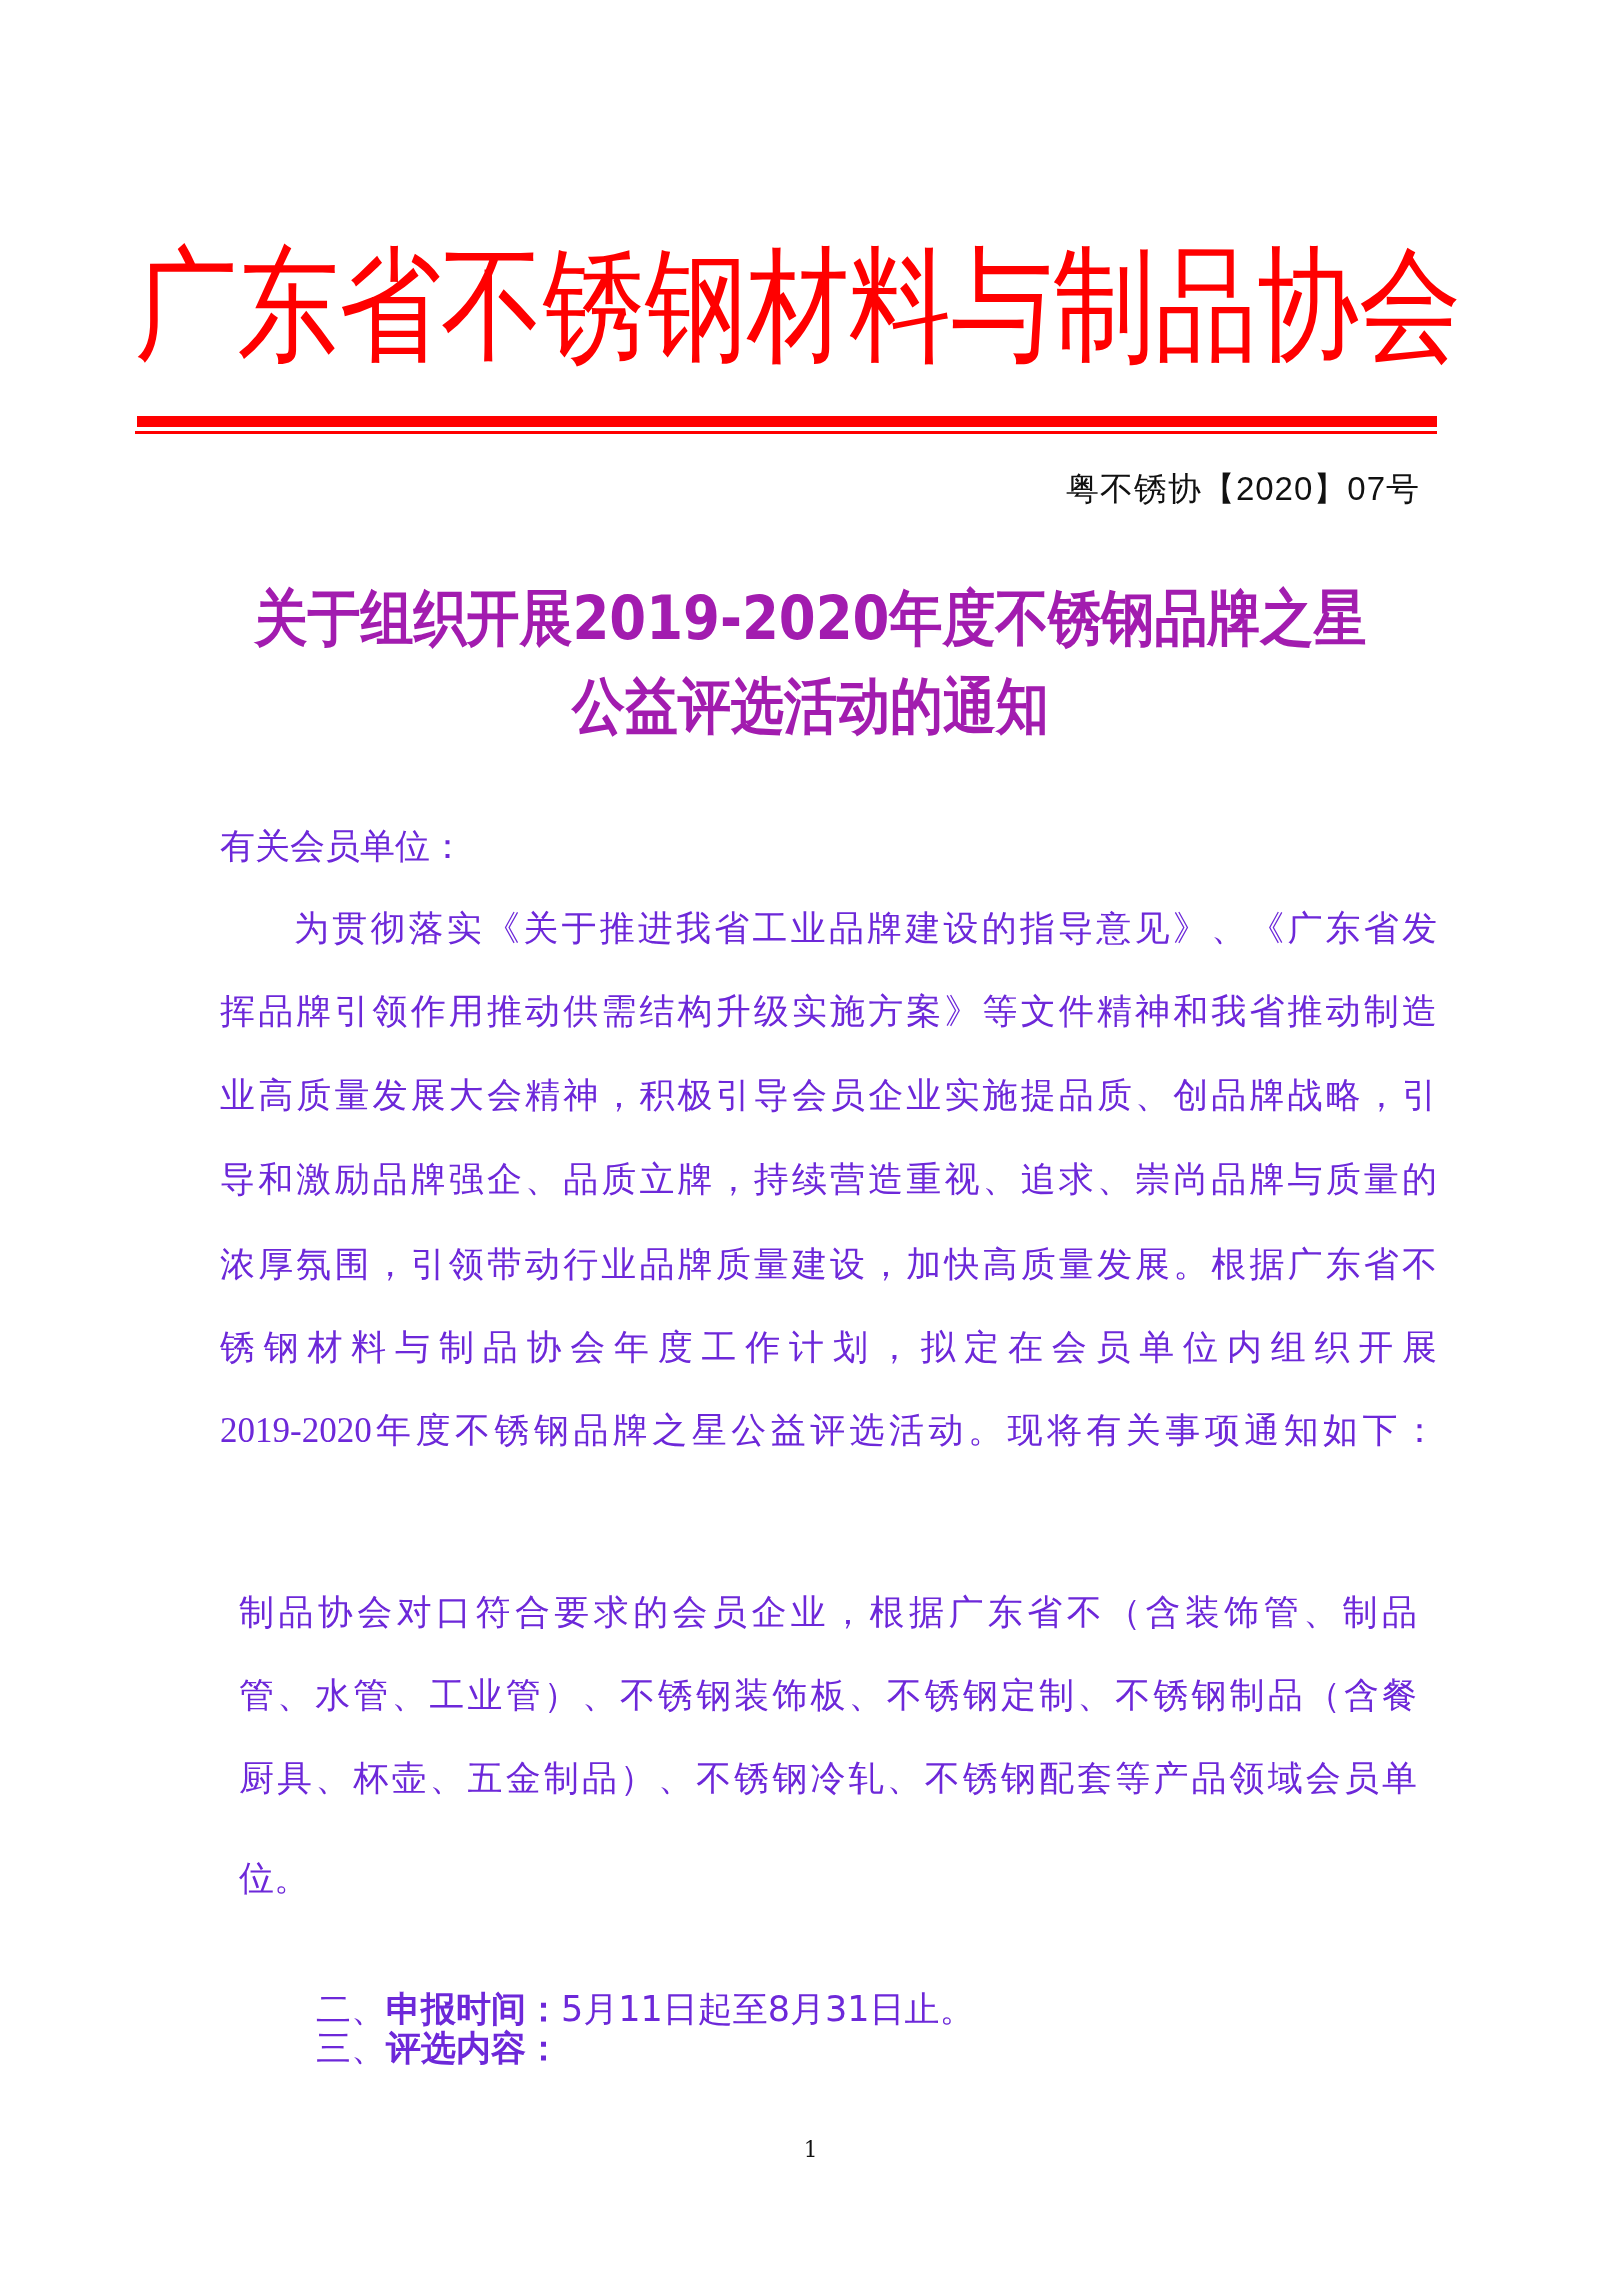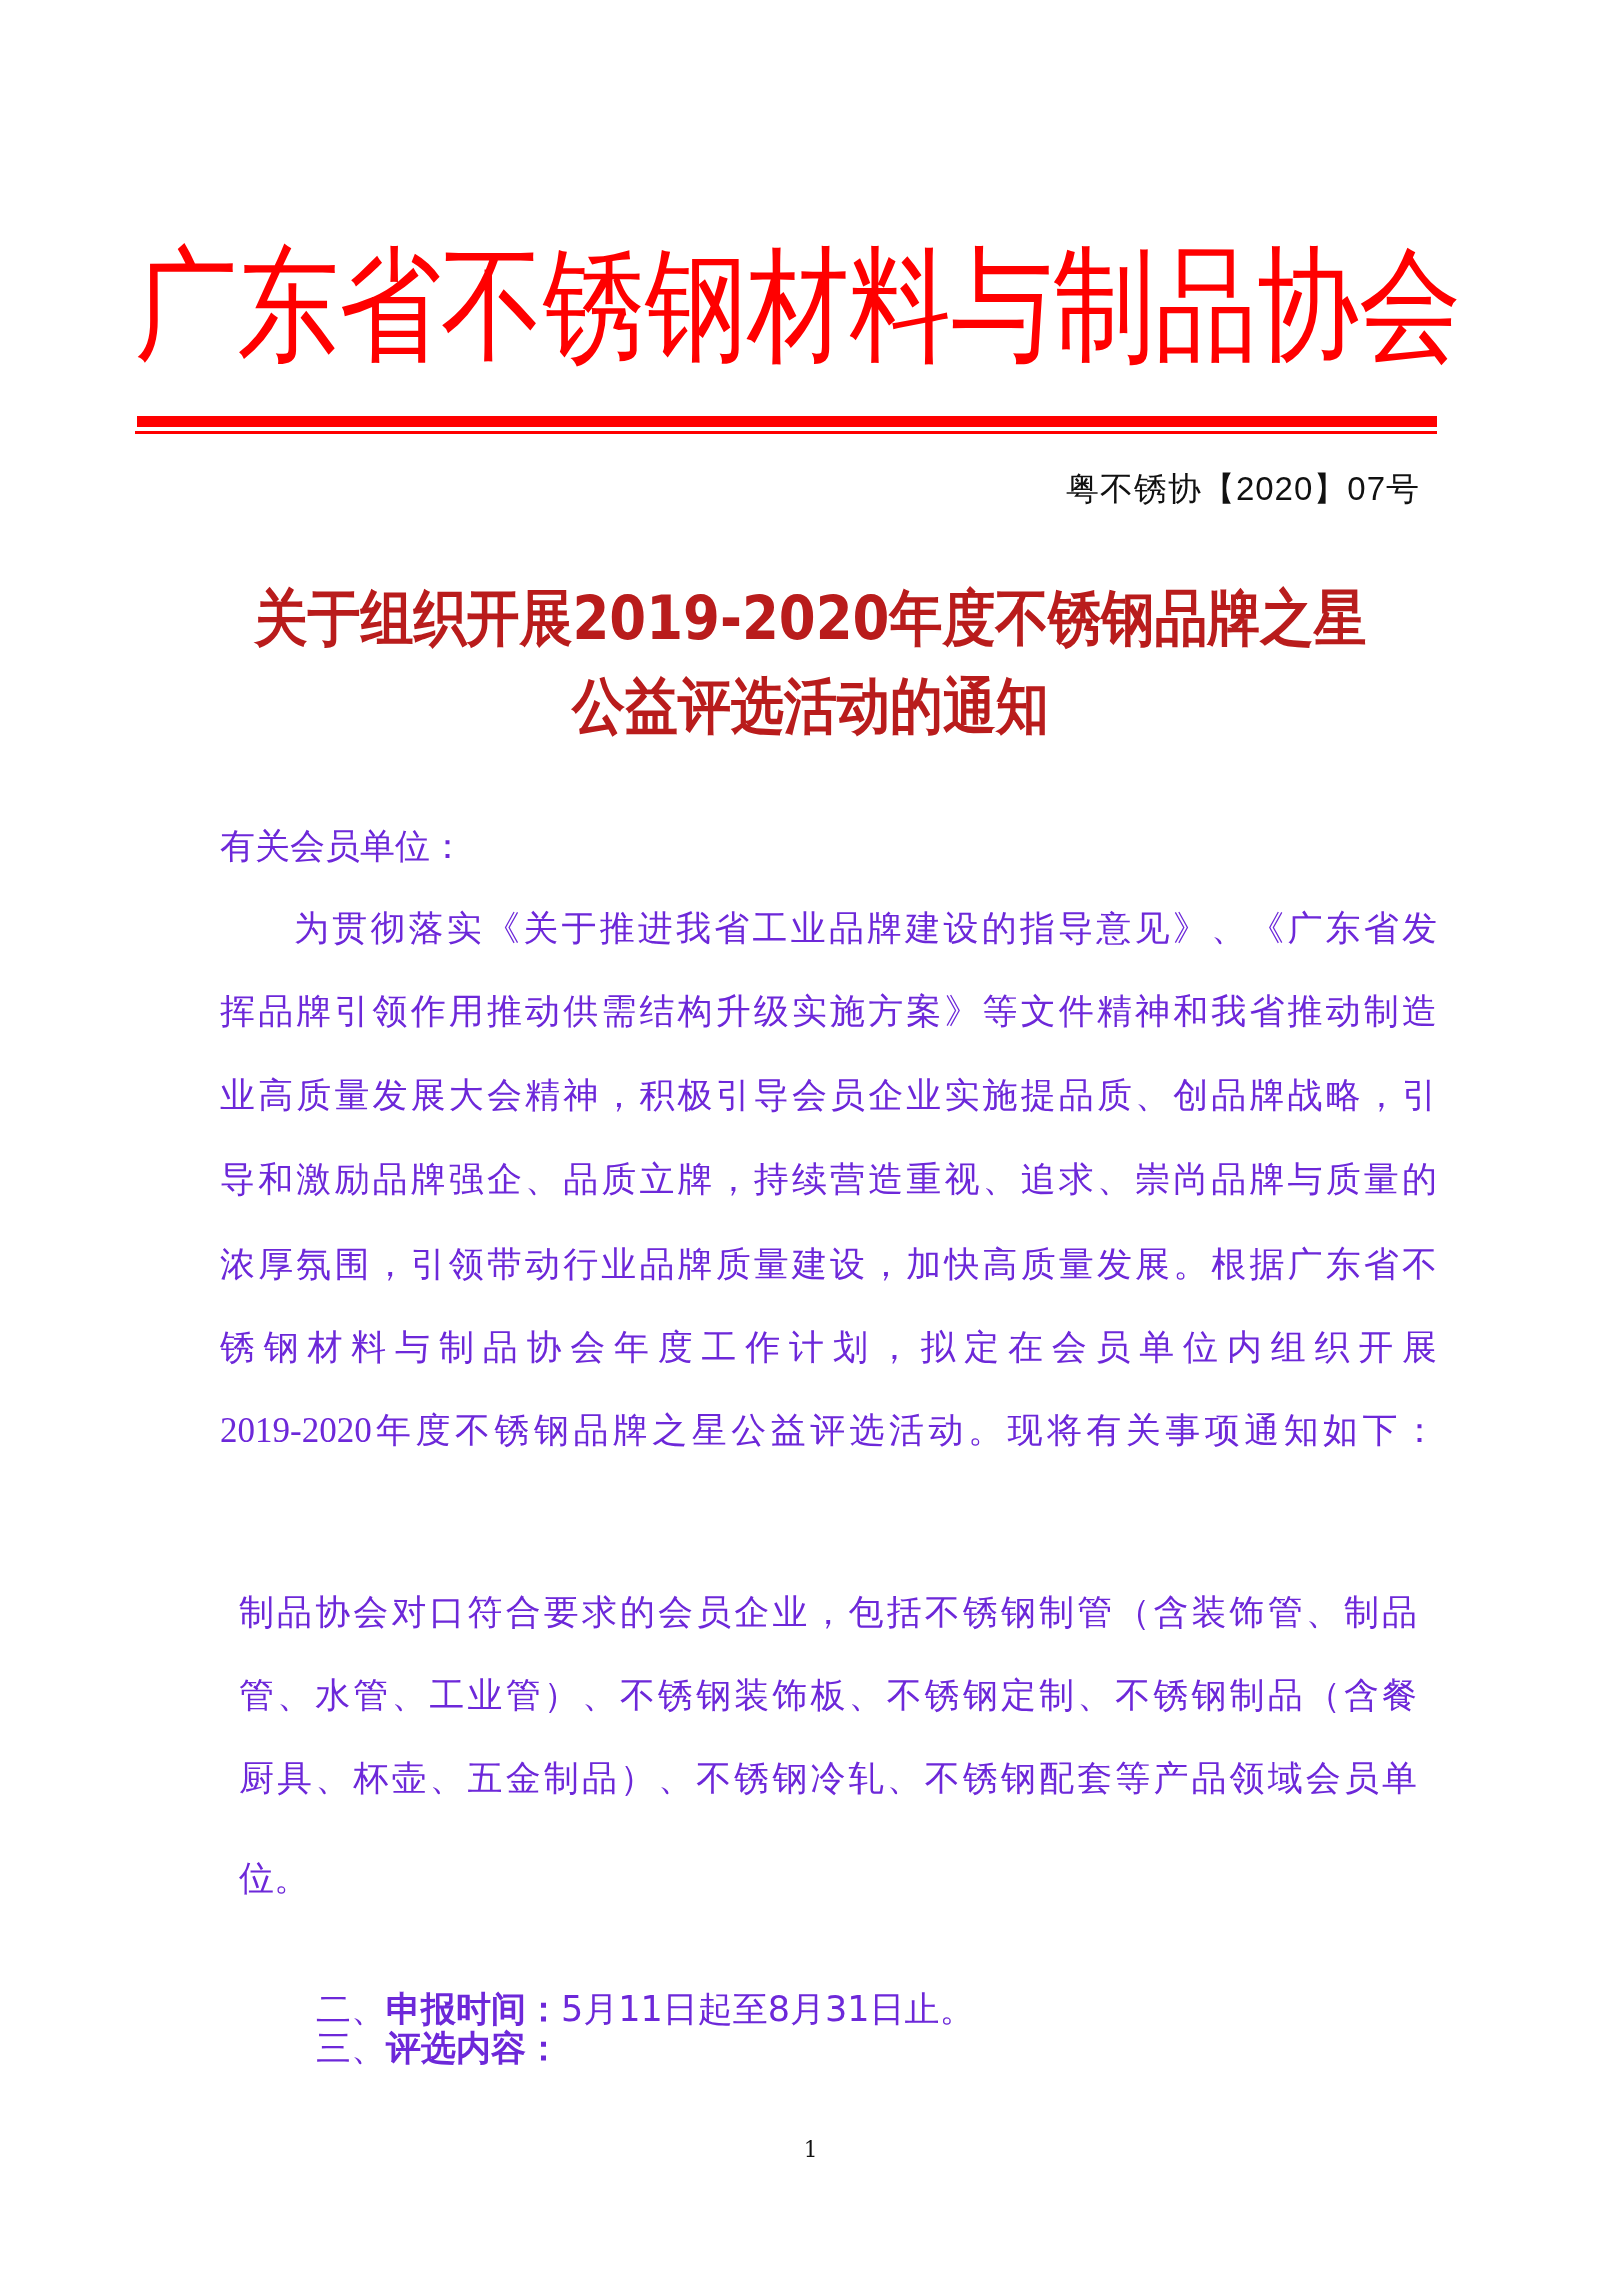--- a/index.html
+++ b/index.html
@@ -14,21 +14,21 @@
                      font-size: 102px; line-height: 1; transform: scaleY(1.22); transform-origin: bottom;
                      font-weight: normal; }
   .rule-thick { position: absolute; left: 137px; top: 416px; width: 1300px; height: 10.8px; background: #ff0000; }
   .rule-thin { position: absolute; left: 135px; top: 431px; width: 1302px; height: 2.9px; background: #ff0000; }
 
   .docno { position: absolute; right: 201px; top: 469px; font-size: 33px; line-height: 39px;
            font-family: Liberation Sans, sans-serif; letter-spacing: 1px; }
 
   .title { position: absolute; left: 0; width: 1621px; text-align: center;
            font-family: "DejaVu Sans", sans-serif; font-weight: bold; font-size: 53px; line-height: 69px;
-           color: #b91c1c; }
+           color: #a21caf; }
   .title span { display: inline-block; transform: scaleY(1.15); }
   .title.l1 { top: 583px; }
   .title.l2 { top: 671px; text-align: center; }
 
   .line { position: absolute; font-size: 35px; line-height: 43px; white-space: nowrap;
           font-family: "DejaVu Sans", sans-serif; color: #6d28d9; }
   .just { text-align: justify; text-align-last: justify; font-family: Liberation Serif, serif; }
   .bold { font-weight: bold; }
 
   .pageno { position: absolute; left: 0; width: 1621px; top: 2137px; text-align: center;
@@ -65,21 +65,21 @@
   <div class="line" style="left:220px; top:825px;">有关会员单位：</div>
 
   <div class="line just" style="left:294px; width:1143px; top:907px;">为贯彻落实《关于推进我省工业品牌建设的指导意见》、《广东省发</div>
   <div class="line just" style="left:220px; width:1217px; top:990px;">挥品牌引领作用推动供需结构升级实施方案》等文件精神和我省推动制造</div>
   <div class="line just" style="left:220px; width:1217px; top:1158px;">导和激励品牌强企、品质立牌，持续营造重视、追求、崇尚品牌与质量的</div>
   <div class="line just" style="left:220px; width:1217px; top:1074px;">业高质量发展大会精神，积极引导会员企业实施提品质、创品牌战略，引</div>
   <div class="line just" style="left:220px; width:1217px; top:1243px;">浓厚氛围，引领带动行业品牌质量建设，加快高质量发展。根据广东省不</div>
   <div class="line just" style="left:220px; width:1217px; top:1326px;">锈钢材料与制品协会年度工作计划，拟定在会员单位内组织开展</div>
   <div class="line just" style="left:220px; width:1217px; top:1409px;">2019-2020年度不锈钢品牌之星公益评选活动。现将有关事项通知如下：</div>
 
-  <div class="line just" style="left:239px; width:1178px; top:1591px;">制品协会对口符合要求的会员企业，包括不锈钢制管（含装饰管、制品</div>
+  <div class="line just" style="left:239px; width:1178px; top:1591px;">制品协会对口符合要求的会员企业，根据广东省不（含装饰管、制品</div>
   <div class="line just" style="left:239px; width:1178px; top:1674px;">管、水管、工业管）、不锈钢装饰板、不锈钢定制、不锈钢制品（含餐</div>
   <div class="line just" style="left:239px; width:1178px; top:1757px;">厨具、杯壶、五金制品）、不锈钢冷轧、不锈钢配套等产品领域会员单</div>
   <div class="line" style="left:239px; top:1857px;">位。</div>
 
   <div class="line" style="left:316px; top:1988px;text-align:right;"><span>二、</span><span class="bold">申报时间：</span><span>5月11日起至8月31日止。</span></div>
 
   <div class="line" style="left:316px; top:2027px;"><span>三、</span><span class="bold">评选内容：</span></div>
 
   <div class="pageno">1</div>
 </div>

